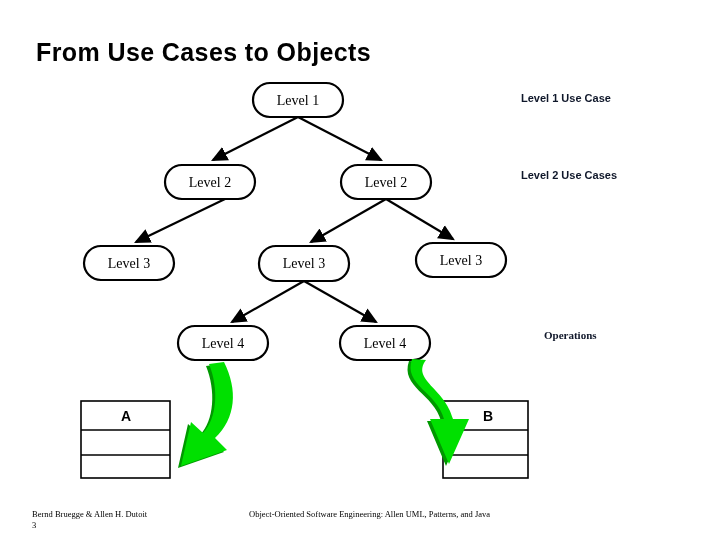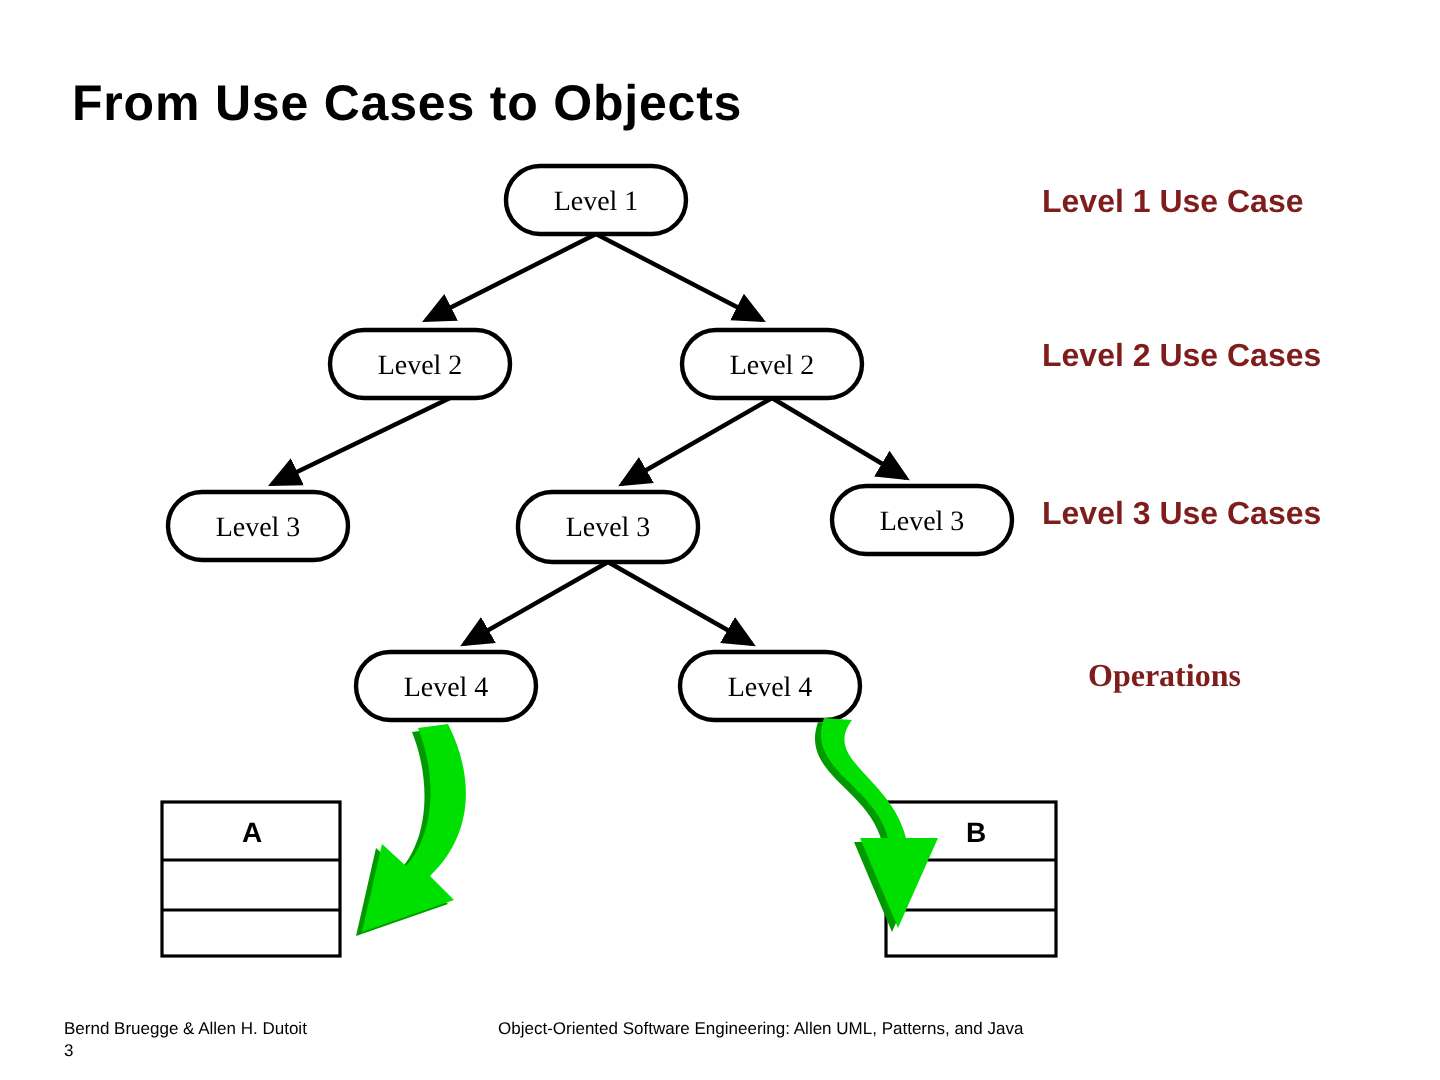--- a/index.html
+++ b/index.html
@@ -62,41 +62,41 @@
   .class-box-label {
     font-family: "Liberation Sans", sans-serif;
     font-size: 14px;
     font-weight: bold;
     fill: #000000;
   }
   
   .anno {
     position: absolute;
     font-family: "Liberation Sans", sans-serif;
-    font-size: 16px;
+    font-size: 11px;
     font-weight: bold;
-    color: #7f1d1d;
+    color: #0f172a;
     white-space: nowrap;
     line-height: 1.25;
   }
   #anno-level1  { left: 521px; top: 92px; }
   #anno-level2  { left: 521px; top: 169px; text-align: right; }
   #anno-level3  { left: 521px; top: 248px; }
   #anno-ops     { left: 544px; top: 329px; font-family: Liberation Serif, serif; }
   #anno-objects {
     left: 510px;
     top: 427px;
     width: 196px;
     text-align: right;
     white-space: normal;
   }
   
   .footer-text {
     position: absolute;
-    font-family: Liberation Sans, sans-serif;
+    font-family: Liberation Serif, serif;
     font-size: 8.5px;
     color: #000000;
     white-space: nowrap;
   }
   #footer-authors { left: 32px; top: 509px; }
   #footer-page    { left: 32px; top: 520px; }
   #footer-book    { left: 249px; top: 509px; }
 </style>
 </head>
 <body>
@@ -212,20 +212,19 @@
                L430,419
                L444,419
                C437,392 403,385 412,359
                Z"></path>
     </g>
 
   </svg>
 
   <div class="anno" id="anno-level1">Level 1 Use Case</div>
   <div class="anno" id="anno-level2">Level 2 Use Cases</div>
-  <div class="anno" id="anno-level3">Level 3 Use Cases</div>
   <div class="anno" id="anno-ops">Operations</div>
 
   <div class="footer-text" id="footer-authors">Bernd Bruegge &amp; Allen H. Dutoit</div>
   <div class="footer-text" id="footer-page">3</div>
   <div class="footer-text" id="footer-book">Object-Oriented Software Engineering: Allen UML, Patterns, and Java</div>
 
 </div>
 
 </body></html>

